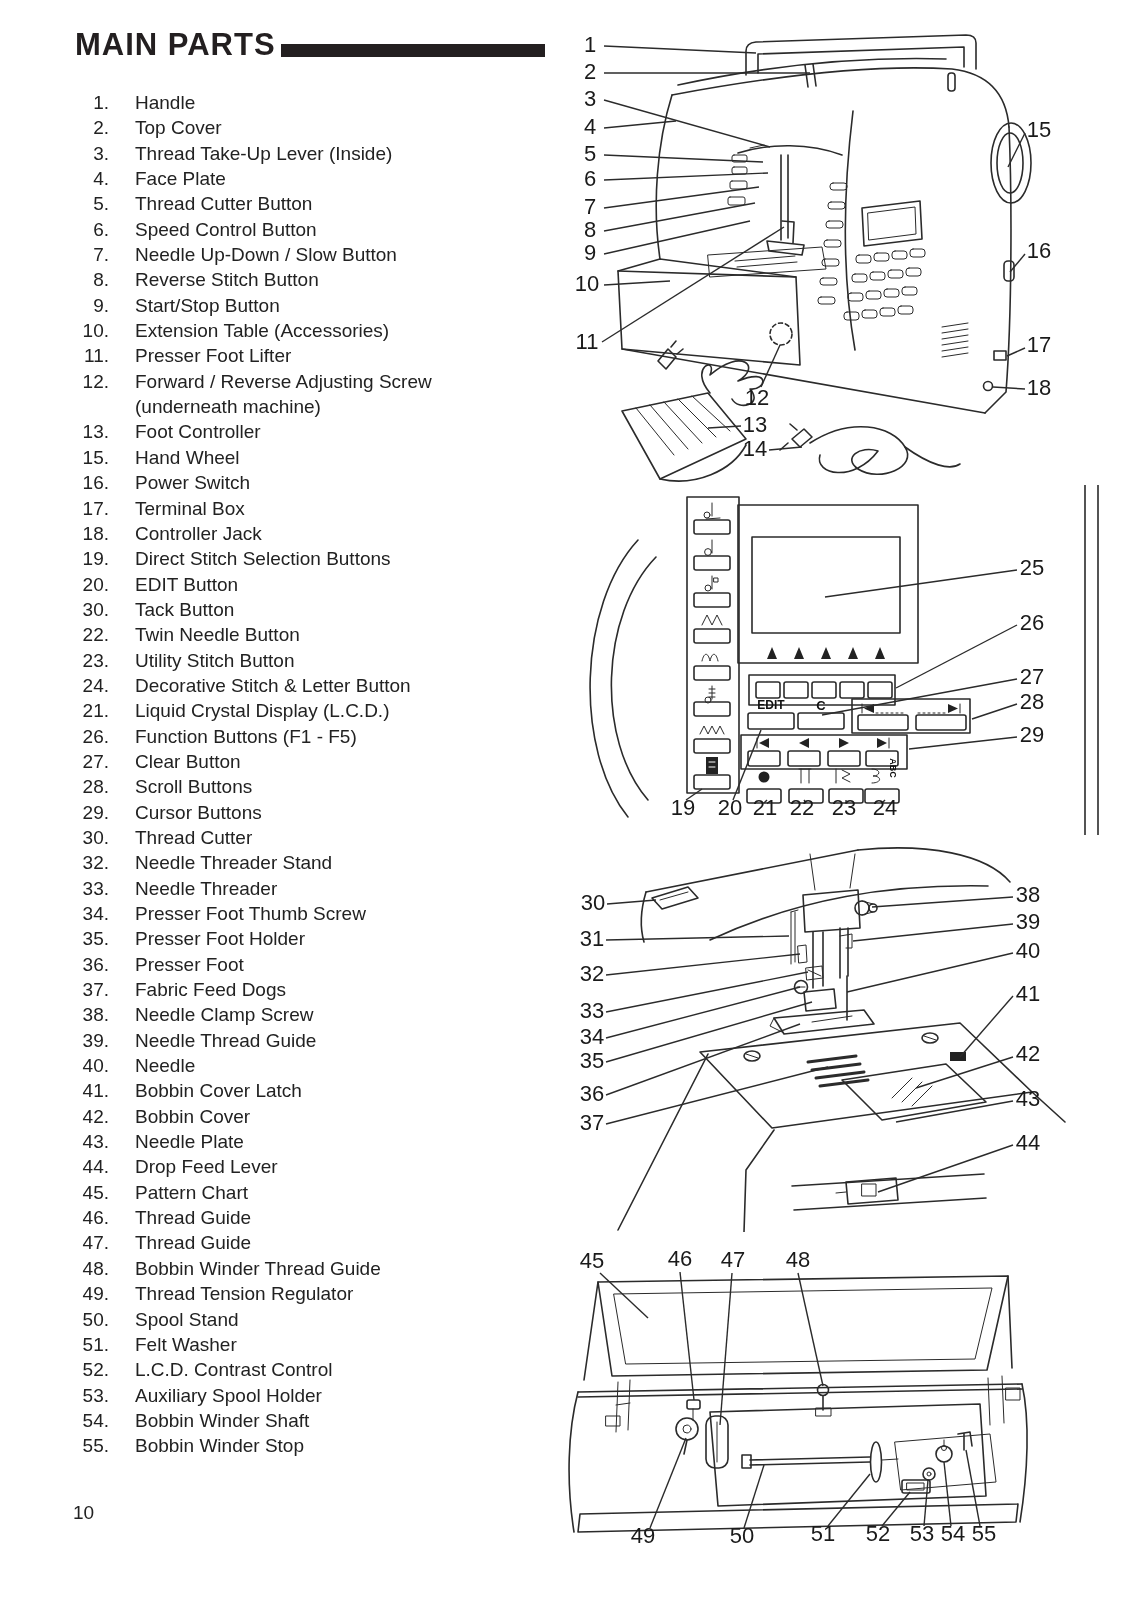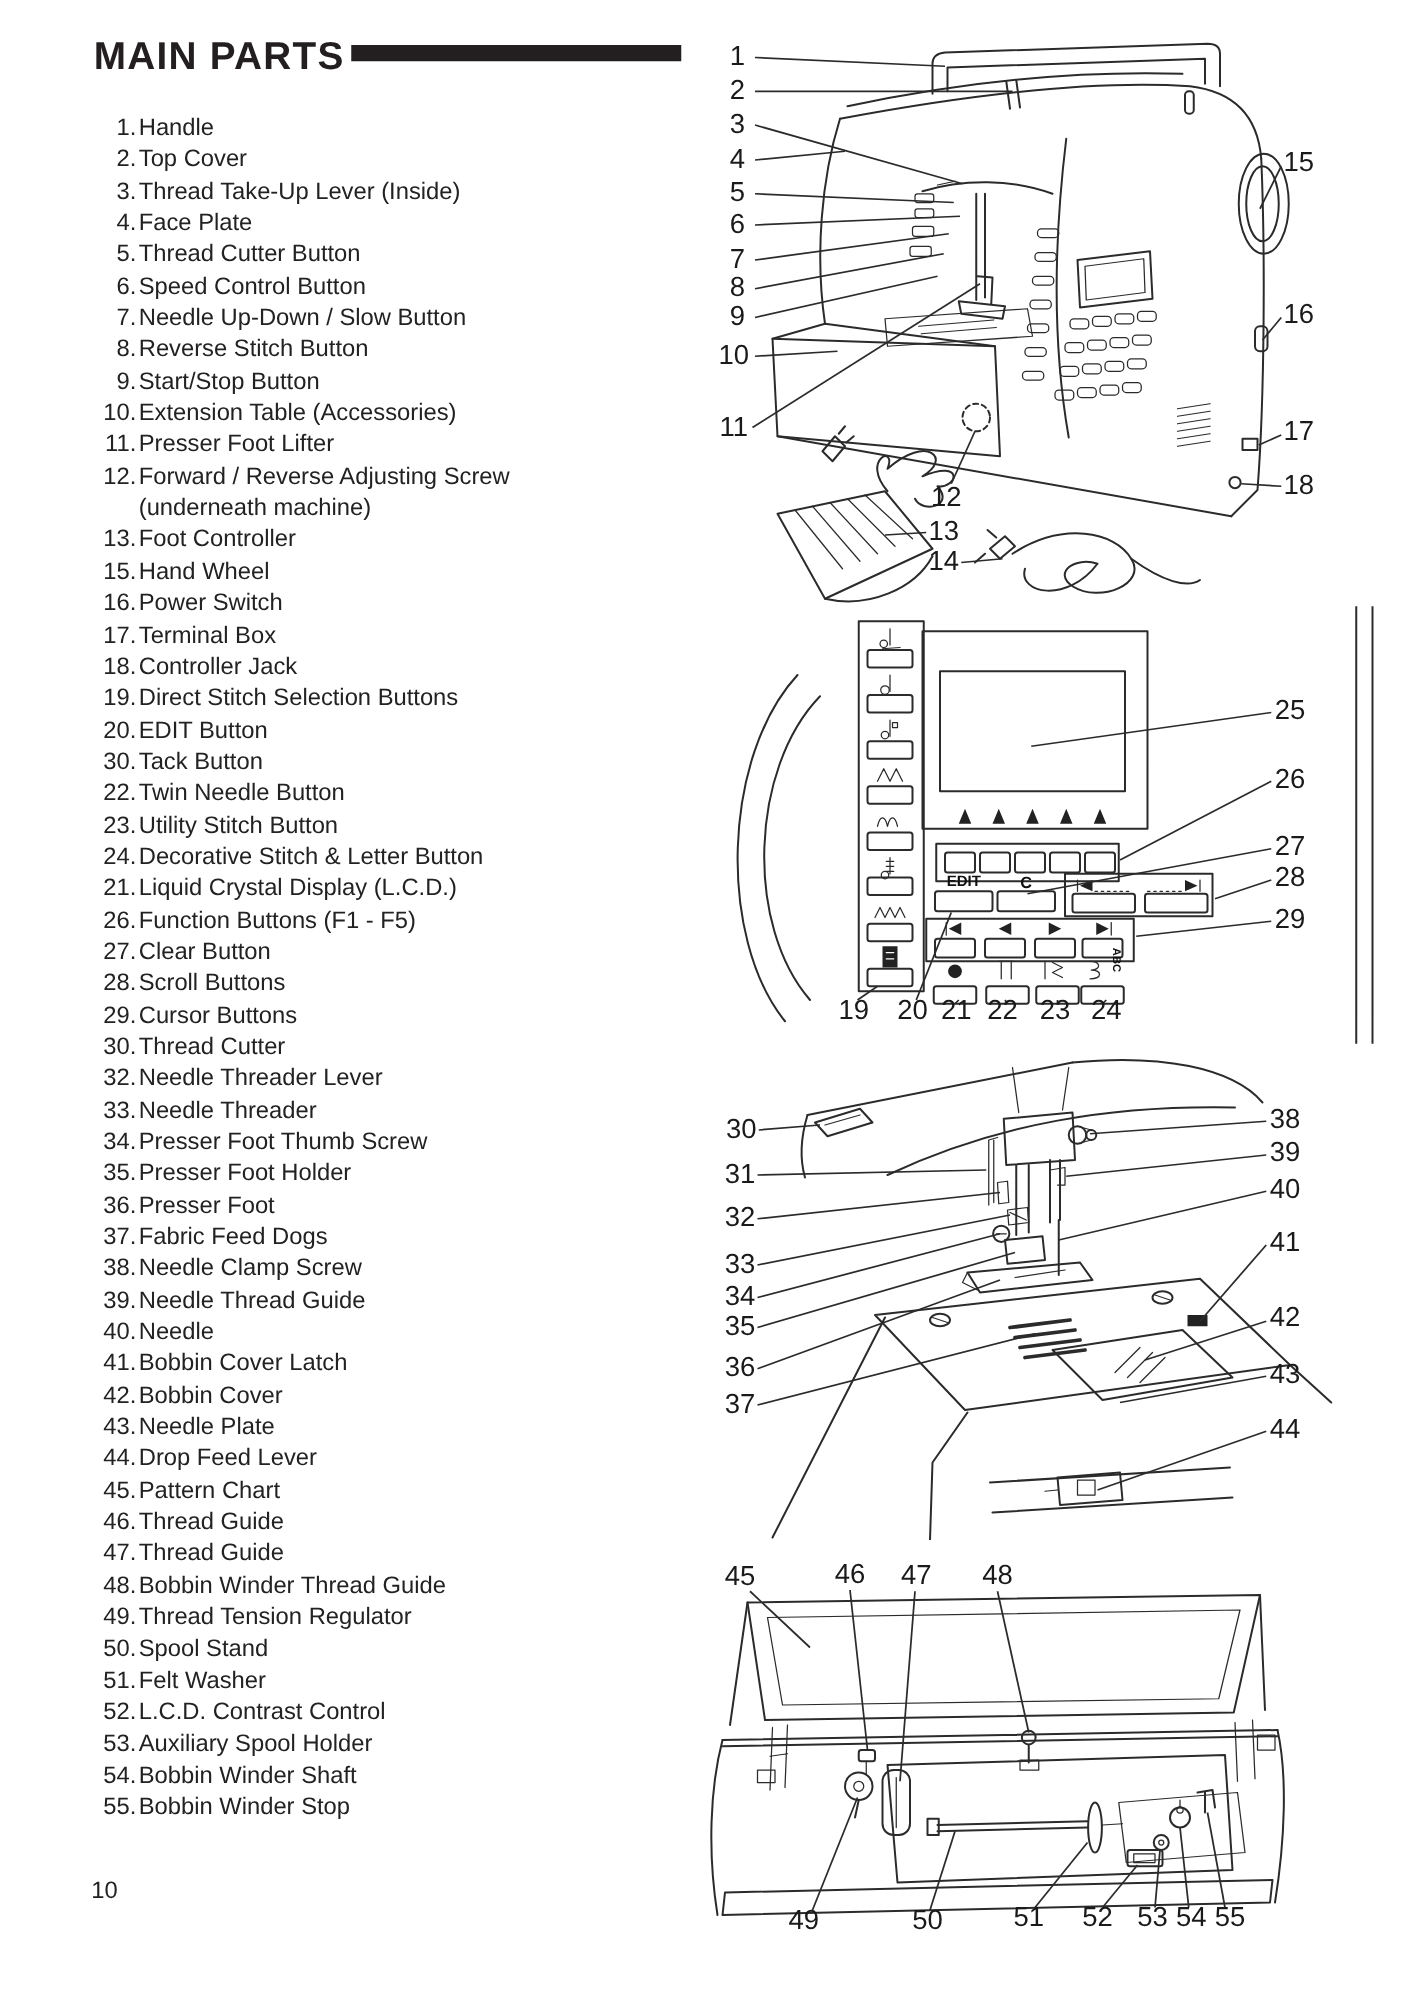--- a/index.html
+++ b/index.html
@@ -2,29 +2,29 @@
 <html><head>
 <meta charset="utf-8">
 <style>
   * { margin:0; padding:0; box-sizing:border-box; }
   html,body { background:#ffffff; }
   body {
     width:1129px; height:1600px; position:relative; overflow:hidden;
     font-family:"Liberation Sans", sans-serif; color:#1a1a1a;
   }
   .title-row { position:absolute; left:75px; top:28px; width:470px;
-    display:flex; align-items:center; }
+    display:flex; align-items:flex-end; }
   .title { font-size:31px; font-weight:bold; letter-spacing:1px; color:#231f20;
     line-height:34px; white-space:nowrap; }
   .title-bar { flex:1; height:13px; background:#231f20; margin-left:5px; margin-bottom:5px; }
   .list { position:absolute; left:75px; top:90px; width:478px;
     font-size:19px; line-height:25.35px; color:#222; }
   .li { display:flex; }
   .num { width:34px; text-align:right; flex:none; }
-  .txt { padding-left:2px; white-space:nowrap; }
+  .txt { padding-left:2px; white-space:nowrap;margin-left:24px; }
   .page-num { position:absolute; left:73px; top:1502px; font-size:19px; color:#222; }
   .fig { position:absolute; }
   .art { fill:none; stroke:#2b2b2b; stroke-width:1.6; stroke-linecap:round; stroke-linejoin:round; }
   .thin { stroke-width:1; }
   .thick { stroke-width:3; }
   .fill { fill:#222; stroke:none; }
   .dash { stroke-dasharray:4 3; }
   .dots { stroke-dasharray:2 3; }
   .leader { stroke:#2b2b2b; stroke-width:1.4; fill:none; }
   .callout { font-size:22px; fill:#1a1a1a; text-anchor:middle;
@@ -156,21 +156,21 @@
     <div class="li">
       <span class="num">29.</span>
       <span class="txt">Cursor Buttons</span>
     </div>
     <div class="li">
       <span class="num">30.</span>
       <span class="txt">Thread Cutter</span>
     </div>
     <div class="li">
       <span class="num">32.</span>
-      <span class="txt">Needle Threader Lever</span>
+      <span class="txt">Needle Threader Stand</span>
     </div>
     <div class="li">
       <span class="num">33.</span>
       <span class="txt">Needle Threader</span>
     </div>
     <div class="li">
       <span class="num">34.</span>
       <span class="txt">Presser Foot Thumb Screw</span>
     </div>
     <div class="li">

